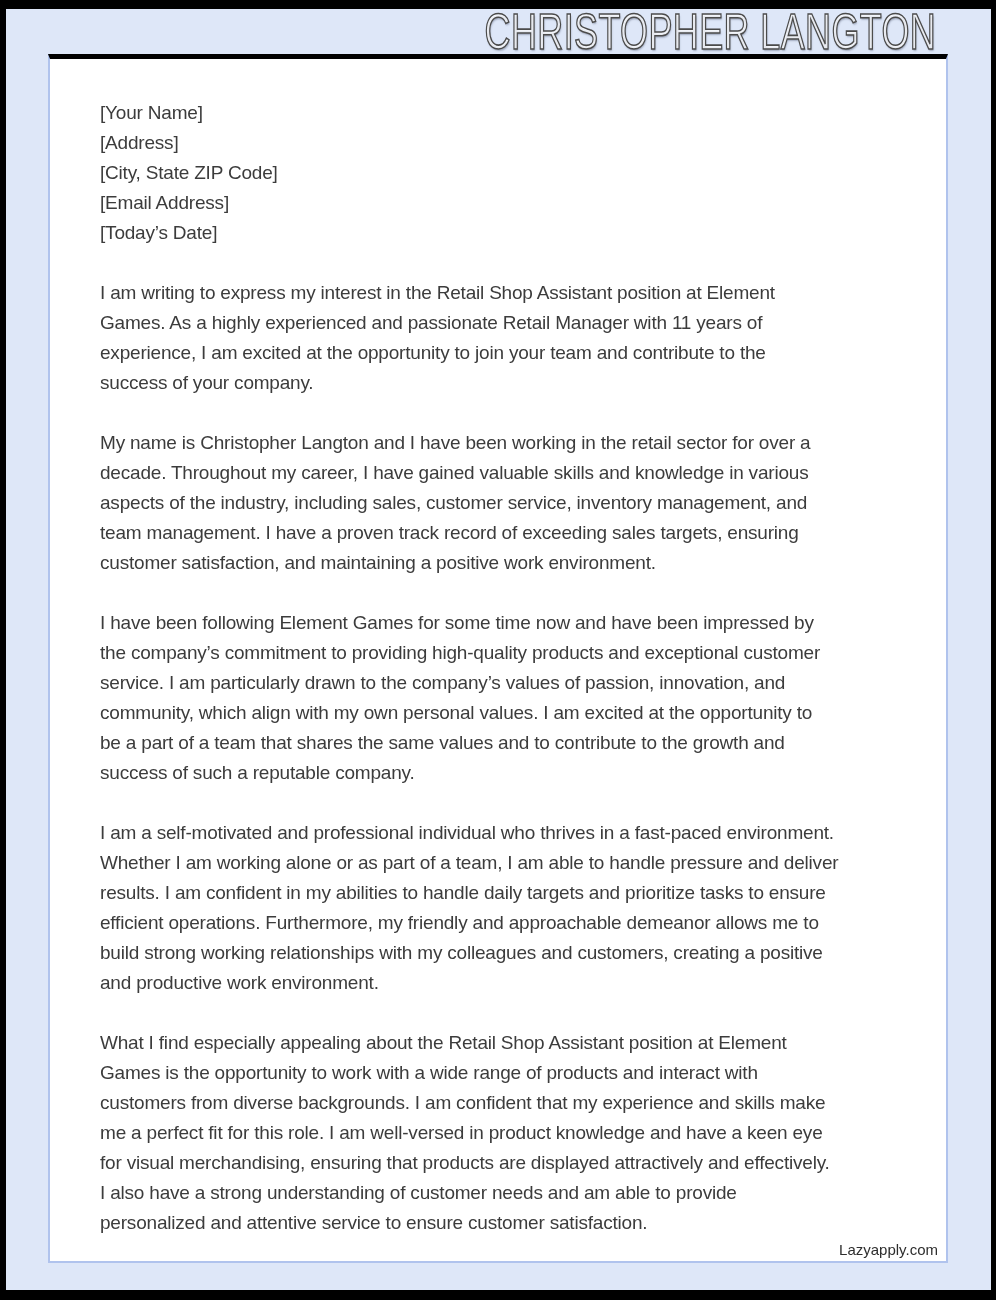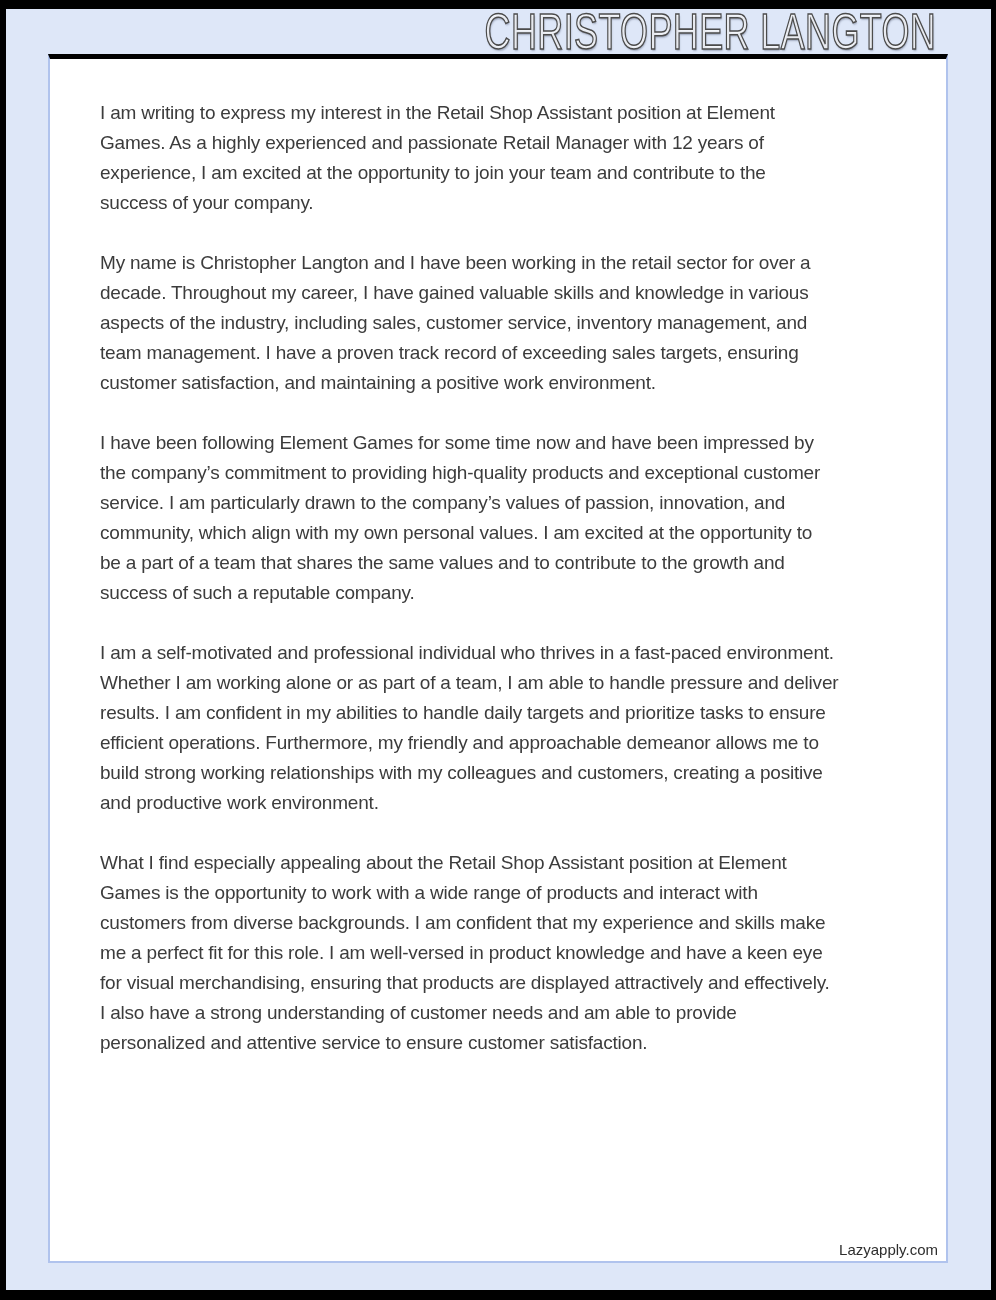--- a/index.html
+++ b/index.html
@@ -86,22 +86,27 @@
 <body>
 
 <div class="frame">
 
   <div class="letterhead">
     <span class="header-name">CHRISTOPHER LANGTON</span>
   </div>
 
   <div class="sheet">
     <div class="letter-body">
+      <p>[Your Name]
+[Address]
+[City, State ZIP Code]
+[Email Address]
+[Today’s Date]</p>
       <p>I am writing to express my interest in the Retail Shop Assistant position at Element
-Games. As a highly experienced and passionate Retail Manager with 12 years of
+Games. As a highly experienced and passionate Retail Manager with 11 years of
 experience, I am excited at the opportunity to join your team and contribute to the
 success of your company.</p>
       <p>My name is Christopher Langton and I have been working in the retail sector for over a
 decade. Throughout my career, I have gained valuable skills and knowledge in various
 aspects of the industry, including sales, customer service, inventory management, and
 team management. I have a proven track record of exceeding sales targets, ensuring
 customer satisfaction, and maintaining a positive work environment.</p>
       <p>I have been following Element Games for some time now and have been impressed by
 the company’s commitment to providing high-quality products and exceptional customer
 service. I am particularly drawn to the company’s values of passion, innovation, and

